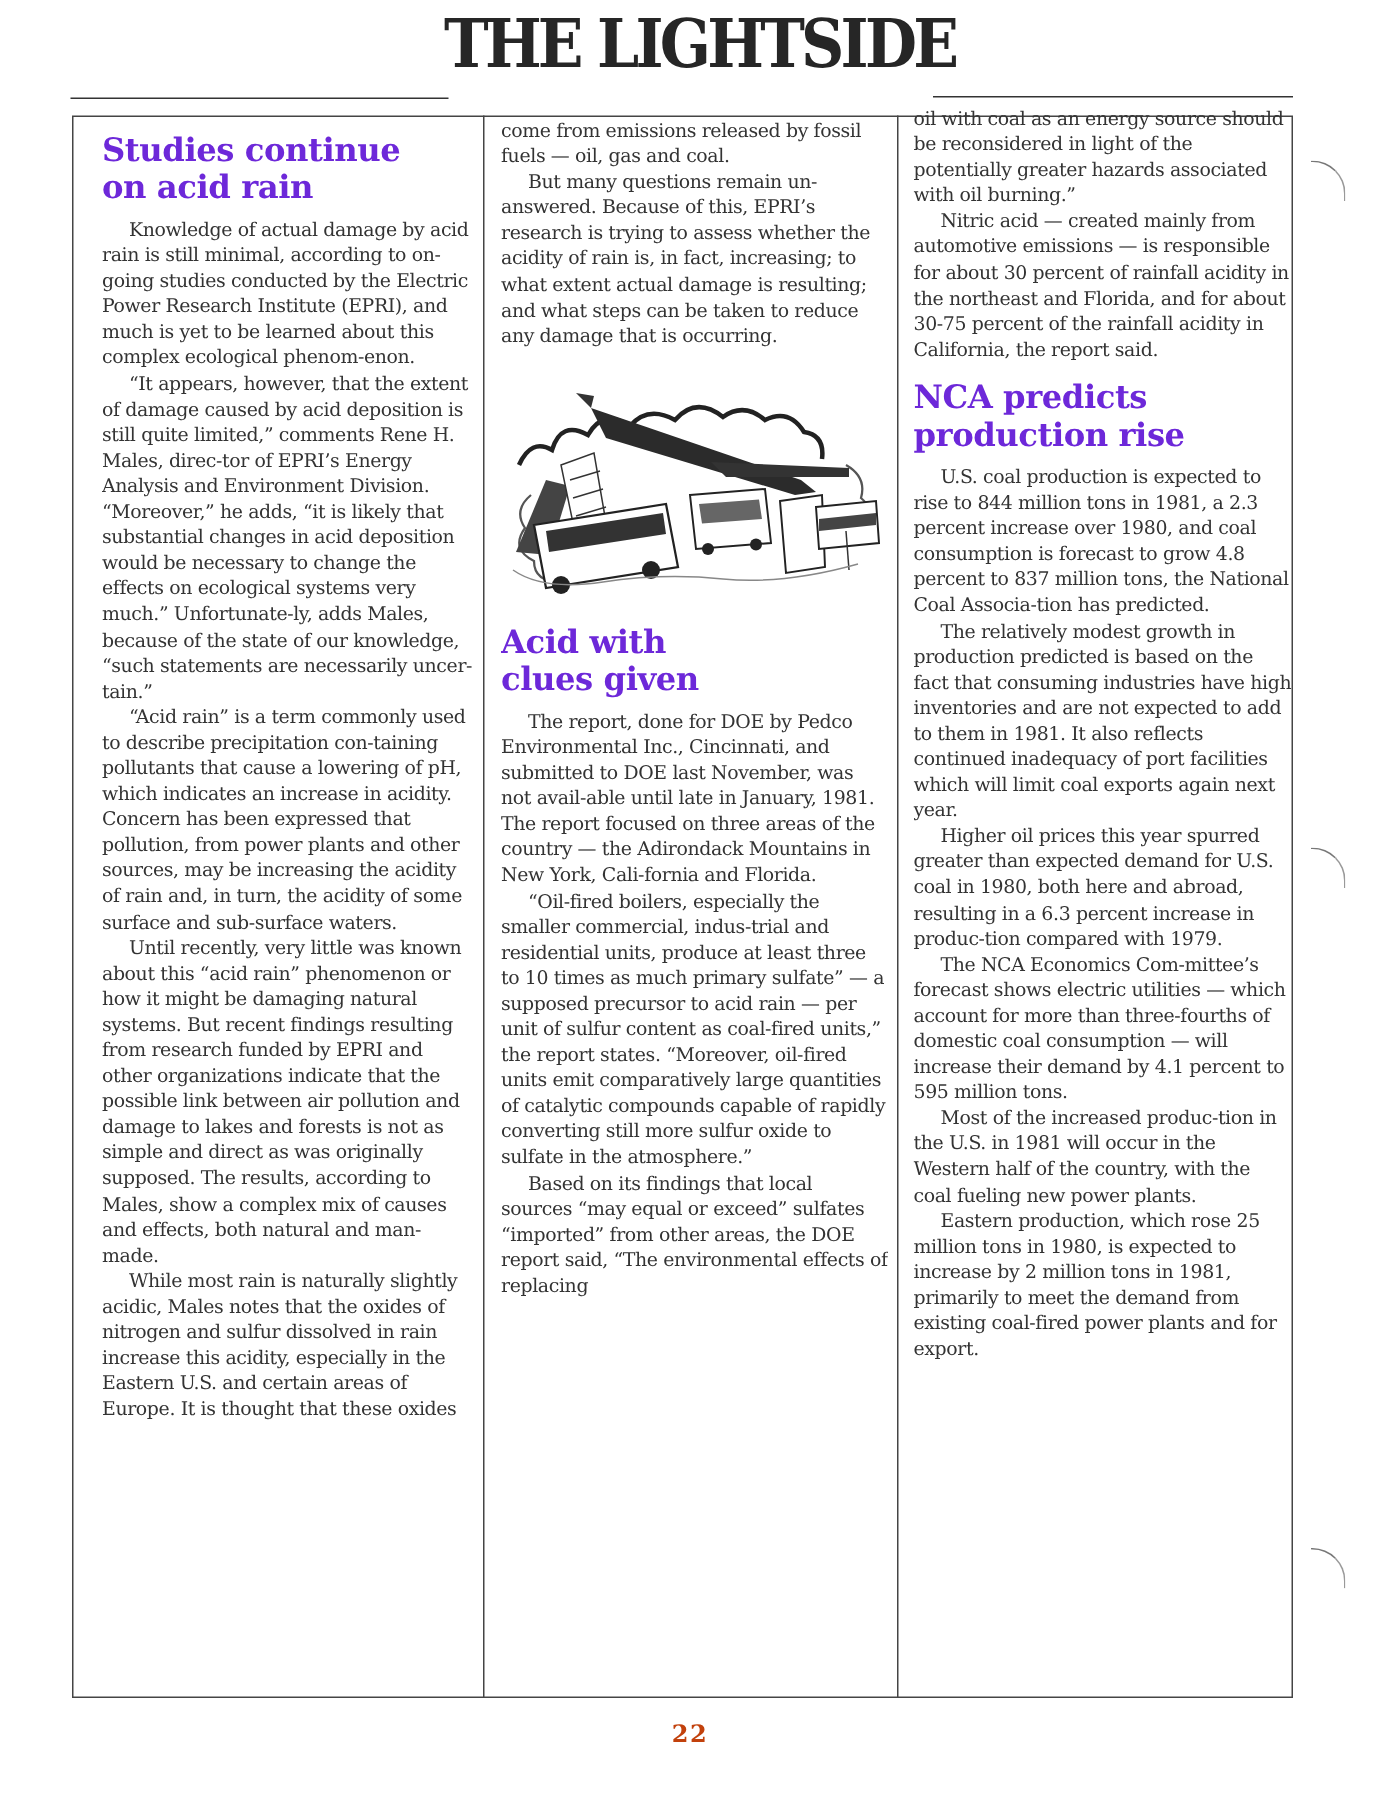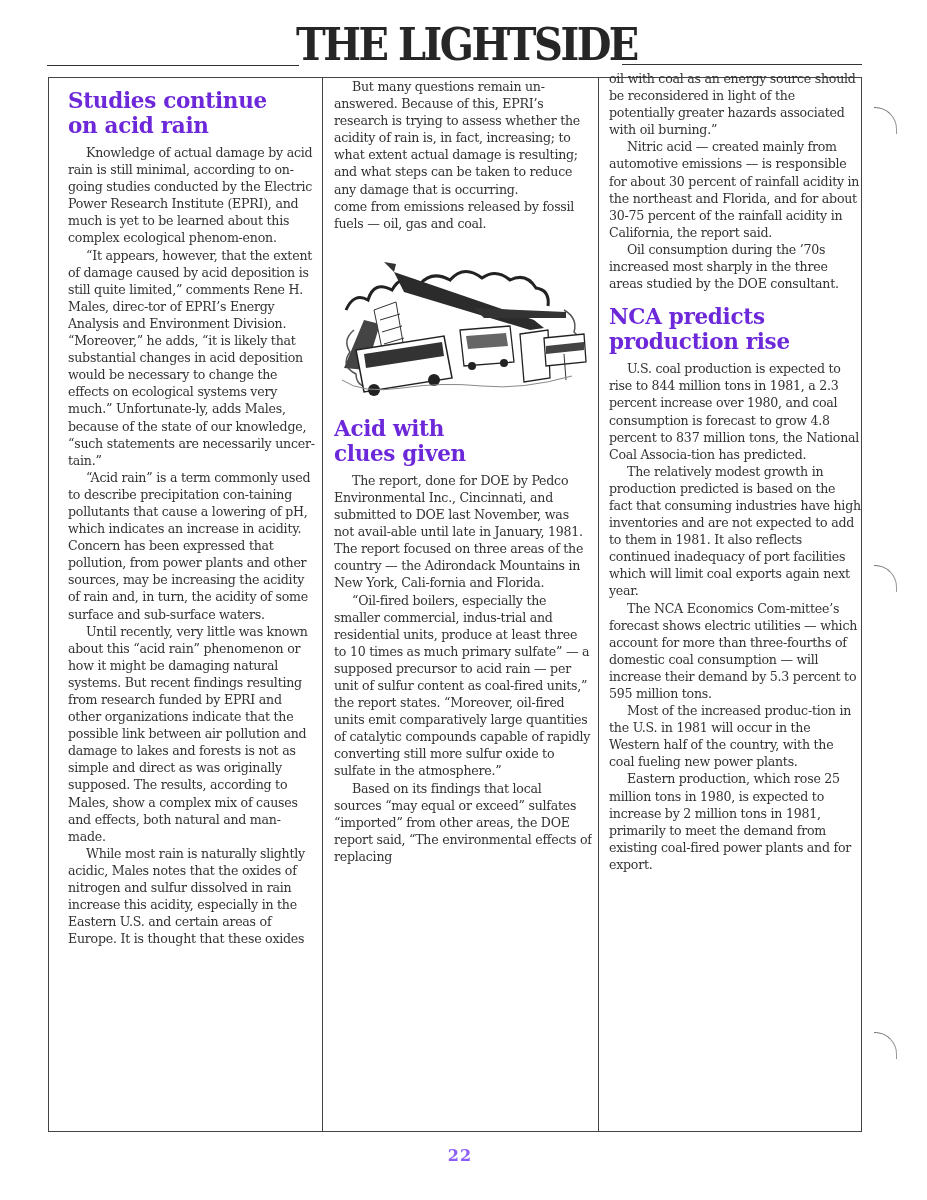--- a/index.html
+++ b/index.html
@@ -1,39 +1,39 @@
 <!DOCTYPE html>
 <html><head>
 <meta charset="utf-8">
 <style>
   html, body { margin: 0; padding: 0; background: #ffffff; }
   body { width: 927px; height: 1200px; position: relative; overflow: hidden; font-family: "DejaVu Serif", "Liberation Serif", serif; color: #2a2a2a; }
 
-  .masthead { position: absolute; left: 296px; top: 14px; width: 330px; height: 60px; text-align: center; }
+  .masthead { position: absolute; left: 296px; top: 0; width: 330px; height: 60px; text-align: center; }
   .masthead-title { font-family: "DejaVu Serif", serif; font-weight: bold; font-size: 40px; letter-spacing: -2.5px; color: #262626; line-height: 60px; transform: scaleY(1.12); display: inline-block; white-space: nowrap; }
   .rule-left { position: absolute; left: 47px; top: 65px; width: 252px; height: 0; border-top: 1.5px solid #333; }
   .rule-right { position: absolute; left: 622px; top: 64px; width: 240px; height: 0; border-top: 1.5px solid #333; }
 
   .frame { position: absolute; left: 48px; top: 77px; width: 814px; height: 1055px; border: 1.5px solid #444; box-sizing: border-box; }
   .divider { position: absolute; top: 77px; height: 1055px; width: 0; border-left: 1.5px solid #444; }
   .div1 { left: 322px; }
   .div2 { left: 598px; }
 
   .col { position: absolute; top: 78px; overflow: hidden; }
   .col1 { left: 68px; width: 250px; top: 88px; }
   .col2 { left: 334px; width: 258px; }
   .col3 { left: 609px; width: 252px; top: 70px; }
 
   .headline { font-family: "DejaVu Serif", serif; font-weight: bold; font-size: 21.5px; line-height: 25px; color: #6d28d9; margin: 0 0 6px 0; letter-spacing: -0.3px; }
   .body-p { font-size: 12.6px; line-height: 17.1px; margin: 0; text-indent: 18px; letter-spacing: -0.25px; color: #333; }
   .body-p.noindent { text-indent: 0; }
 
   .illustration { width: 258px; height: 150px; margin: 18px 0 12px 0; }
 
-  .page-number { position: absolute; left: 440px; top: 1146px; width: 40px; text-align: center; font-family: "DejaVu Serif", serif; font-weight: bold; font-size: 16px; color: #8b5cf6; letter-spacing: 1px; }
+  .page-number { position: absolute; left: 440px; top: 1146px; width: 40px; text-align: center; font-family: "DejaVu Serif", serif; font-weight: bold; font-size: 16px; color: #c2410c; letter-spacing: 1px; }
 
   .punch { position: absolute; width: 22px; height: 26px; border-top: 1.5px solid #777; border-right: 1.5px solid #999; border-radius: 0 22px 0 0; }
   .punch1 { left: 874px; top: 107px; }
   .punch2 { left: 874px; top: 565px; }
   .punch3 { left: 874px; top: 1032px; }
 </style>
 </head>
 <body>
 
 <div class="masthead">
@@ -52,22 +52,22 @@
     <span>on acid rain</span>
   </h2>
   <p class="body-p">Knowledge of actual damage by acid rain is still minimal, according to on-going studies conducted by the Electric Power Research Institute (EPRI), and much is yet to be learned about this complex ecological phenom-enon.</p>
   <p class="body-p">“It appears, however, that the extent of damage caused by acid deposition is still quite limited,” comments Rene H. Males, direc-tor of EPRI’s Energy Analysis and Environment Division. “Moreover,” he adds, “it is likely that substantial changes in acid deposition would be necessary to change the effects on ecological systems very much.” Unfortunate-ly, adds Males, because of the state of our knowledge, “such statements are necessarily uncer-tain.”</p>
   <p class="body-p">“Acid rain” is a term commonly used to describe precipitation con-taining pollutants that cause a lowering of pH, which indicates an increase in acidity. Concern has been expressed that pollution, from power plants and other sources, may be increasing the acidity of rain and, in turn, the acidity of some surface and sub-surface waters.</p>
   <p class="body-p">Until recently, very little was known about this “acid rain” phenomenon or how it might be damaging natural systems. But recent findings resulting from research funded by EPRI and other organizations indicate that the possible link between air pollution and damage to lakes and forests is not as simple and direct as was originally supposed. The results, according to Males, show a complex mix of causes and effects, both natural and man-made.</p>
   <p class="body-p">While most rain is naturally slightly acidic, Males notes that the oxides of nitrogen and sulfur dissolved in rain increase this acidity, especially in the Eastern U.S. and certain areas of Europe. It is thought that these oxides</p>
 </div>
 
 <div class="col col2">
+  <p class="body-p noindent">come from emissions released by fossil fuels — oil, gas and coal.</p>
   <p class="body-p">But many questions remain un-answered. Because of this, EPRI’s research is trying to assess whether the acidity of rain is, in fact, increasing; to what extent actual damage is resulting; and what steps can be taken to reduce any damage that is occurring.</p>
-  <p class="body-p noindent">come from emissions released by fossil fuels — oil, gas and coal.</p>
 
   <svg class="illustration" viewBox="0 0 258 150" aria-label="Drawing of smokestacks, buses, cars and an airplane emitting smoke">
     <g fill="none" stroke="#333" stroke-width="1.2">
 
       <path d="M12,60 q8,-18 22,-10 q6,-20 24,-10 q10,-18 28,-6 q12,-14 30,-4 q14,-16 32,-2 q14,-10 28,2 q16,-8 26,8 q14,2 12,18" stroke="#222" stroke-width="3"></path>
       <path d="M20,80 q-12,10 -4,22 q-10,14 6,22 q0,14 18,14" stroke="#555" stroke-width="1.5"></path>
       <path d="M230,60 q14,8 10,22 q12,10 0,24" stroke="#555" stroke-width="1.5"></path>
     </g>
 
     <g>
@@ -112,29 +112,29 @@
     <span>clues given</span>
   </h2>
   <p class="body-p">The report, done for DOE by Pedco Environmental Inc., Cincinnati, and submitted to DOE last November, was not avail-able until late in January, 1981. The report focused on three areas of the country — the Adirondack Mountains in New York, Cali-fornia and Florida.</p>
   <p class="body-p">“Oil-fired boilers, especially the smaller commercial, indus-trial and residential units, produce at least three to 10 times as much primary sulfate” — a supposed precursor to acid rain — per unit of sulfur content as coal-fired units,” the report states. “Moreover, oil-fired units emit comparatively large quantities of catalytic compounds capable of rapidly converting still more sulfur oxide to sulfate in the atmosphere.”</p>
   <p class="body-p">Based on its findings that local sources “may equal or exceed” sulfates “imported” from other areas, the DOE report said, “The environmental effects of replacing</p>
 </div>
 
 <div class="col col3">
   <p class="body-p noindent">oil with coal as an energy source should be reconsidered in light of the potentially greater hazards associated with oil burning.”</p>
   <p class="body-p">Nitric acid — created mainly from automotive emissions — is responsible for about 30 percent of rainfall acidity in the northeast and Florida, and for about 30-75 percent of the rainfall acidity in California, the report said.</p>
-  <p class="body-p">Oil consumption during the ’70s increased most sharply in the three areas studied by the DOE consultant.</p>
 
   <h2 class="headline" style="margin-top:12px">
     <span>NCA predicts</span><br>
     <span>production rise</span>
   </h2>
   <p class="body-p">U.S. coal production is expected to rise to 844 million tons in 1981, a 2.3 percent increase over 1980, and coal consumption is forecast to grow 4.8 percent to 837 million tons, the National Coal Associa-tion has predicted.</p>
   <p class="body-p">The relatively modest growth in production predicted is based on the fact that consuming industries have high inventories and are not expected to add to them in 1981. It also reflects continued inadequacy of port facilities which will limit coal exports again next year.</p>
-  <p class="body-p">The NCA Economics Com-mittee’s forecast shows electric utilities — which account for more than three-fourths of domestic coal consumption — will increase their demand by 5.3 percent to 595 million tons.</p>
+  <p class="body-p">Higher oil prices this year spurred greater than expected demand for U.S. coal in 1980, both here and abroad, resulting in a 6.3 percent increase in produc-tion compared with 1979.</p>
+  <p class="body-p">The NCA Economics Com-mittee’s forecast shows electric utilities — which account for more than three-fourths of domestic coal consumption — will increase their demand by 4.1 percent to 595 million tons.</p>
   <p class="body-p">Most of the increased produc-tion in the U.S. in 1981 will occur in the Western half of the country, with the coal fueling new power plants.</p>
   <p class="body-p">Eastern production, which rose 25 million tons in 1980, is expected to increase by 2 million tons in 1981, primarily to meet the demand from existing coal-fired power plants and for export.</p>
 </div>
 
 <div class="page-number">22</div>
 
 <div class="punch punch1"></div>
 <div class="punch punch2"></div>
 <div class="punch punch3"></div>
 

